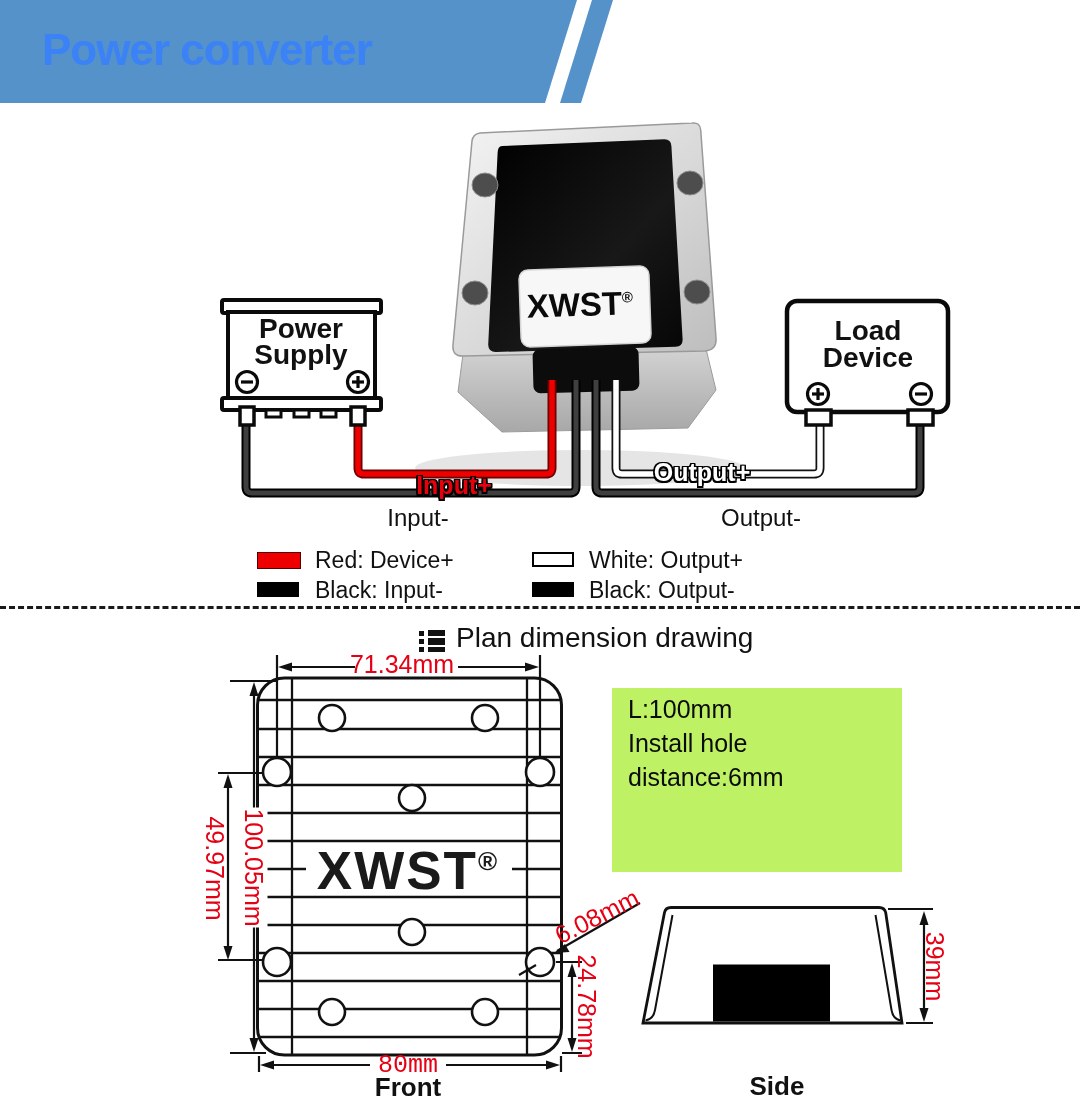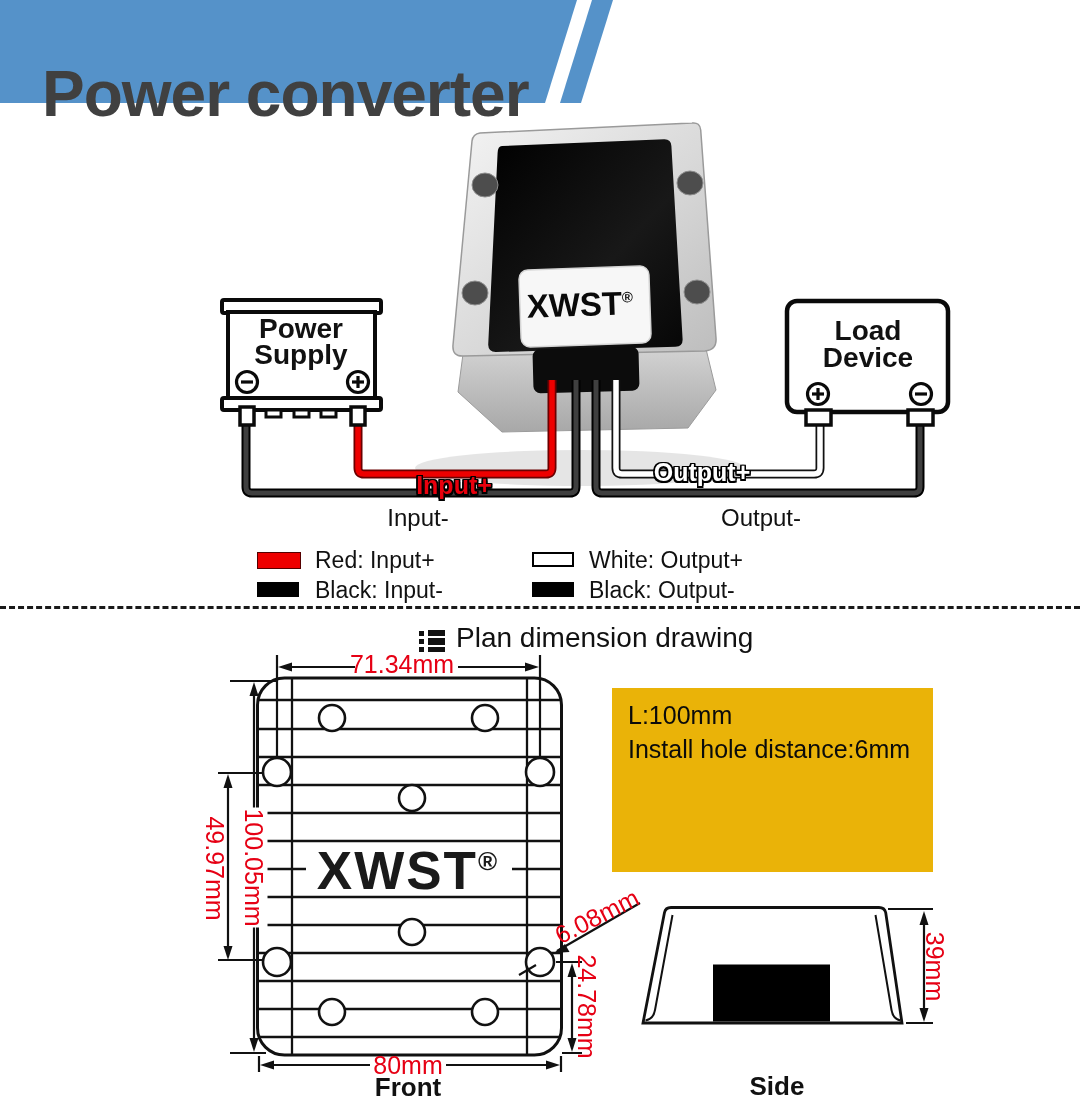--- a/index.html
+++ b/index.html
@@ -1,36 +1,36 @@
 <!DOCTYPE html>
 <html><head>
 <meta charset="utf-8">
 <style>
   html,body{margin:0;padding:0;background:#fff;}
   #page{position:relative;width:1080px;height:1098px;background:#fff;overflow:hidden;
         font-family:"Liberation Sans","DejaVu Sans",sans-serif;}
   #art{position:absolute;left:0;top:0;}
   .lbl{position:absolute;white-space:nowrap;color:#111;}
   .banner-shape{position:absolute;left:0;top:0;width:1080px;height:103px;}
-  .banner-title{position:absolute;left:42px;top:14px;font-size:64px;font-weight:700;
-                color:#404040;letter-spacing:-1px;line-height:72px;margin-top:44px;}
+  .banner-title{position:absolute;left:42px;top:14px;font-size:44px;font-weight:700;
+                color:#3b82f6;letter-spacing:-1px;line-height:72px;}
   .boxlbl{font-size:28px;font-weight:700;width:150px;text-align:center;line-height:26px;}
   .wirelbl{font-size:24px;width:120px;text-align:center;}
   .outlined-red{font-size:25px;font-weight:700;color:#e8000d;
     text-shadow:-1.5px -1.5px 0 #000,1.5px -1.5px 0 #000,-1.5px 1.5px 0 #000,1.5px 1.5px 0 #000,0 -1.5px 0 #000,0 1.5px 0 #000,-1.5px 0 0 #000,1.5px 0 0 #000;}
   .outlined-white{font-size:25px;font-weight:700;color:#fff;
     text-shadow:-1.5px -1.5px 0 #000,1.5px -1.5px 0 #000,-1.5px 1.5px 0 #000,1.5px 1.5px 0 #000,0 -1.5px 0 #000,0 1.5px 0 #000,-1.5px 0 0 #000,1.5px 0 0 #000;}
   .legend-label{font-size:23px;}
   .swatch{position:absolute;width:42px;height:15px;}
   .divider{position:absolute;left:0;top:606px;width:1080px;border-top:3.5px dashed #1a1a1a;}
   .dim{font-size:25px;color:#e60014;text-align:center;}
   .rot90{transform:rotate(90deg);}
   .viewlbl{font-size:26px;font-weight:700;text-align:center;width:120px;}
-  .specbox{position:absolute;left:612px;top:688px;width:321px;height:184px;
-           background:#eab308;padding:10px 0 0 16px;box-sizing:border-box;}
+  .specbox{position:absolute;left:612px;top:688px;width:290px;height:184px;
+           background:#bef264;padding:4px 0 0 16px;box-sizing:border-box;}
   .specline{font-size:25px;color:#0b0b0b;line-height:34px;}
   .brandbig{font-size:53px;font-weight:700;letter-spacing:2px;color:#1a1a1a;}
   .brandbig sup{font-size:26px;}
   .photolabel{font-size:33px;font-weight:700;color:#0a0a0a;width:130px;text-align:center;}
   .photolabel sup{font-size:15px;}
   .plan-icon{position:absolute;left:419px;top:630px;width:28px;height:22px;}
   .plan-icon i{position:absolute;background:#111;}
 </style>
 </head>
 <body>
@@ -188,21 +188,21 @@
   <div class="lbl boxlbl" style="left:226px;top:342px;">Supply</div>
   <div class="lbl boxlbl" style="left:793px;top:318px;">Load</div>
   <div class="lbl boxlbl" style="left:793px;top:345px;">Device</div>
 
   <div class="lbl wirelbl outlined-red" style="left:394px;top:438px;margin-top:33px;">Input+</div>
   <div class="lbl wirelbl outlined-white" style="left:642px;top:438px;margin-top:20px;">Output+</div>
   <div class="lbl wirelbl" style="left:358px;top:504px;">Input-</div>
   <div class="lbl wirelbl" style="left:701px;top:504px;">Output-</div>
 
   <div class="swatch" style="left:257px;top:552px;background:#ee0000;border:1px solid #550000;"></div>
-  <div class="lbl legend-label" style="left:315px;top:547px;">Red: Input+</div>
+  <div class="lbl legend-label" style="left:315px;top:547px;">Red: Device+</div>
   <div class="swatch" style="left:257px;top:582px;background:#000;"></div>
   <div class="lbl legend-label" style="left:315px;top:577px;">Black: Input-</div>
   <div class="swatch" style="left:532px;top:552px;background:#fff;border:2.5px solid #000;width:38px;height:11px;"></div>
   <div class="lbl legend-label" style="left:589px;top:547px;">White: Output+</div>
   <div class="swatch" style="left:532px;top:582px;background:#000;"></div>
   <div class="lbl legend-label" style="left:589px;top:577px;">Black: Output-</div>
 
   <div class="divider"></div>
 
   <div class="plan-icon">
@@ -213,21 +213,21 @@
     <i style="left:0;top:17px;width:5px;height:5px;"></i>
       <i style="left:9px;top:17px;width:17px;height:5px;"></i>
   </div>
   <div class="lbl" style="left:456px;top:622px;font-size:28px;">Plan dimension drawing</div>
 
   <div class="lbl dim" style="left:347px;top:650px;width:110px;">71.34mm</div>
   <div class="lbl dim rot90" style="left:193px;top:853px;width:120px;background:#fff;">100.05mm</div>
   <div class="lbl dim rot90" style="left:159px;top:854px;width:110px;">49.97mm</div>
   <div class="lbl dim" style="left:547px;top:902px;width:100px;transform:rotate(-27deg);">6.08mm</div>
   <div class="lbl dim rot90" style="left:531px;top:992px;width:110px;">24.78mm</div>
-  <div class="lbl dim" style="left:368px;top:1051px;width:80px;">80mm</div>
+  <div class="lbl dim" style="left:368px;top:1051px;width:80px;font-family:Liberation Mono, monospace;">80mm</div>
   <div class="lbl brandbig" style="left:308px;top:840px;width:200px;text-align:center;">
     <span>XWST</span><sup>®</sup>
   </div>
   <div class="lbl viewlbl" style="left:348px;top:1072px;">Front</div>
 
   <div class="specbox">
     <div class="specline">L:100mm</div>
     <div class="specline">Install hole distance:6mm</div>
   </div>
 

